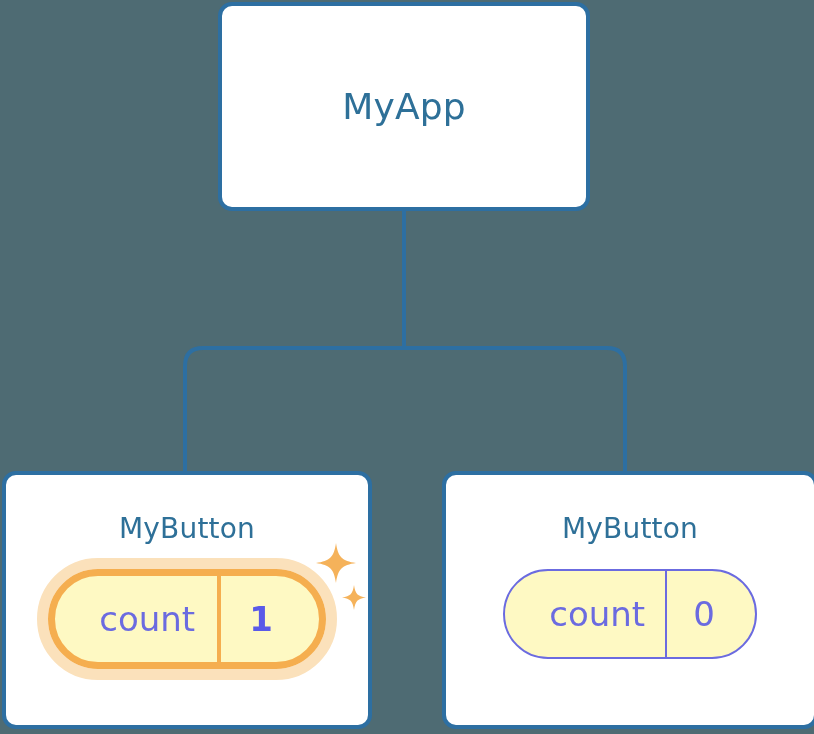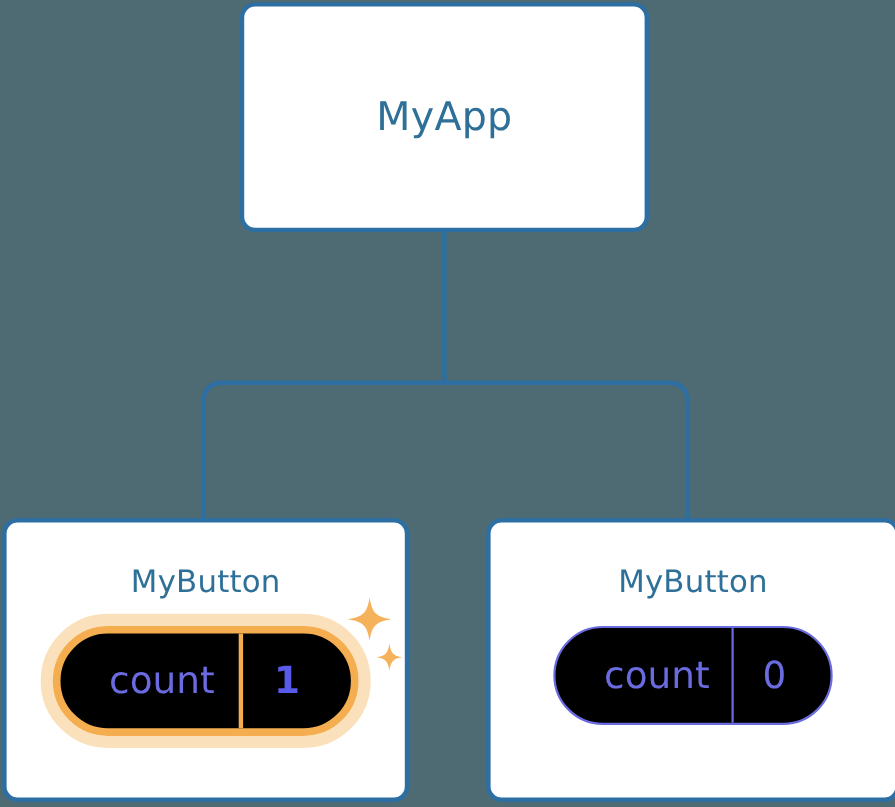--- a/index.html
+++ b/index.html
@@ -90,21 +90,21 @@
     justify-content: center;
     align-items: center;
   }
 
   .pill {
     position: relative;
     display: flex;
     align-items: stretch;
     box-sizing: border-box;
     border-radius: 999px;
-    background: #000000;
+    background: #fef9c3;
     z-index: 2;
   }
 
   
   .pill.plain {
     border: 2px solid #6b6be0;
     height: 90px;
   }
   .pill.plain .pill-key {
     color: #6b6be0;

